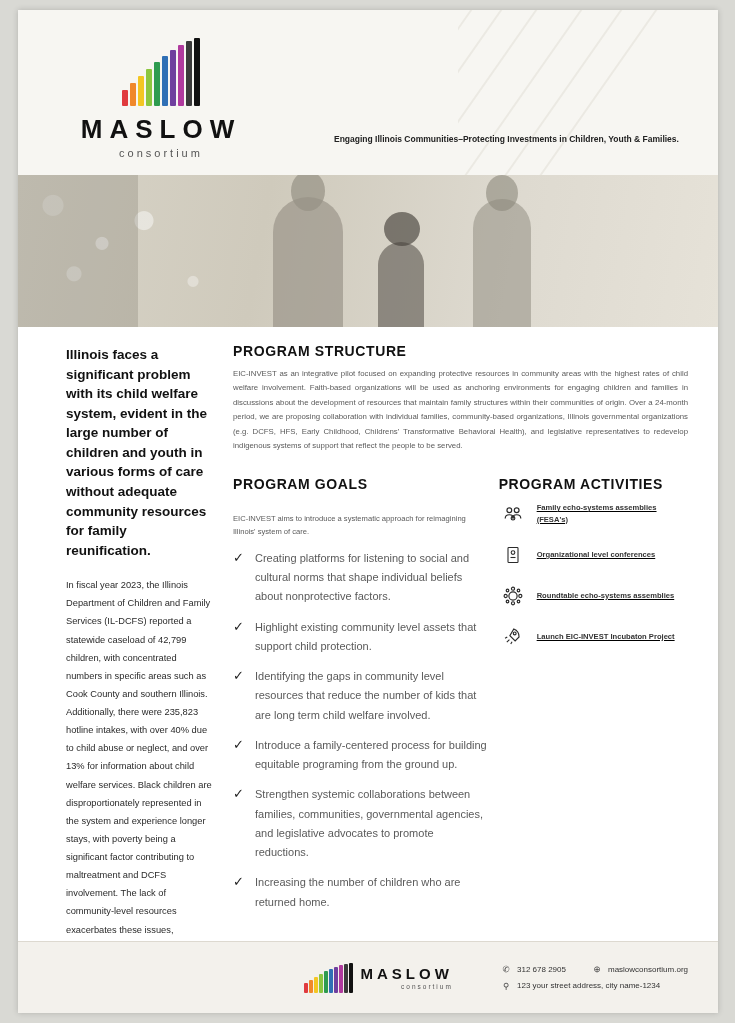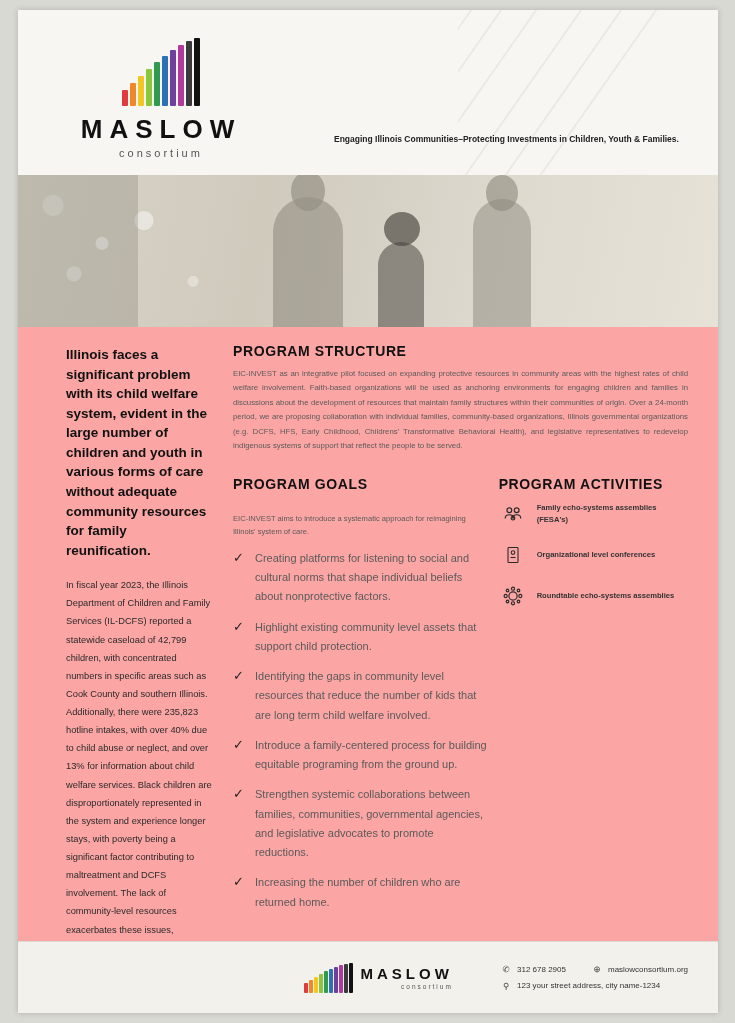--- a/index.html
+++ b/index.html
@@ -4,21 +4,21 @@
 <style>
   html,body{margin:0;padding:0;}
   body{
     width:735px;height:1023px;
     background:#d9d9d4;
     font-family:"Liberation Sans", sans-serif;
     -webkit-font-smoothing:antialiased;
   }
   .page{
     position:absolute;left:18px;top:10px;width:700px;height:1003px;
-    background:#fca5a5;overflow:hidden;
+    background:#ffffff;overflow:hidden;
     box-shadow:0 0 6px rgba(0,0,0,.18);
   }
 
   
   .header{position:relative;height:165px;background:#f7f6f2;}
   .header .swoosh{
     position:absolute;right:0;top:0;width:260px;height:165px;
     overflow:hidden;opacity:.55;
   }
   .header .swoosh span{
@@ -79,21 +79,21 @@
   .para{font-size:7.8px;line-height:1.85;color:#5a5a5a;text-align:justify;}
 
   .two-col{display:flex;gap:10px;margin-top:22px;}
   .goals{flex:1.35;}
   .activities{flex:1;}
   .goal-intro{font-size:7.6px;line-height:1.8;color:#5a5a5a;margin-bottom:10px;margin-top:20px;}
   .goal{display:flex;gap:9px;margin-bottom:11px;}
   .check{flex:0 0 13px;color:#222;font-size:13px;line-height:1;margin-top:2px;}
   .goal-text{font-size:11px;line-height:1.75;color:#5a5a5a;}
 
-  .act{display:flex;gap:10px;align-items:center;margin-bottom:13px;}
+  .act{display:flex;gap:10px;align-items:center;margin-bottom:13px;text-decoration:underline;}
   .act-ico{
     flex:0 0 28px;height:28px;border-radius:50%;
     display:flex;align-items:center;justify-content:center;
     color:#2a2a2a;
   }
   .act-text{font-size:7.6px;font-weight:bold;line-height:1.5;color:#333;}
 
   .members{margin:16px 30px 0 278px;border-top:1px solid #d5d2c9;padding-top:10px;}
 
   
@@ -237,20 +237,30 @@
                 <circle cx="6" cy="6" r="1.4"></circle>
                   <circle cx="18" cy="6" r="1.4"></circle>
                 <circle cx="18" cy="18" r="1.4"></circle>
                   <circle cx="6" cy="18" r="1.4"></circle>
               </svg>
             </div>
             <div class="act-text">Roundtable echo-systems assemblies</div>
           </div>
 
 
+          <div class="act">
+            <div class="act-ico">
+              <svg width="21" height="21" viewBox="0 0 24 24" fill="none" stroke="#2a2a2a" stroke-width="1.3">
+                <path d="M13.5 3.5c4 1.5 6 5 6 9l-4.5 4.5-6-6L13.5 3.5z"></path>
+                <circle cx="14.5" cy="8.5" r="1.6"></circle>
+                <path d="M8.5 15.5l-3 3M6 12.5l-2.5 1.5M11.5 18l-1.5 2.5"></path>
+              </svg>
+            </div>
+            <div class="act-text">Launch EIC-INVEST Incubaton Project</div>
+          </div>
 
         </div>
       </div>
     </div>
   </div>
 
   <div class="members">
     
     
   </div>

